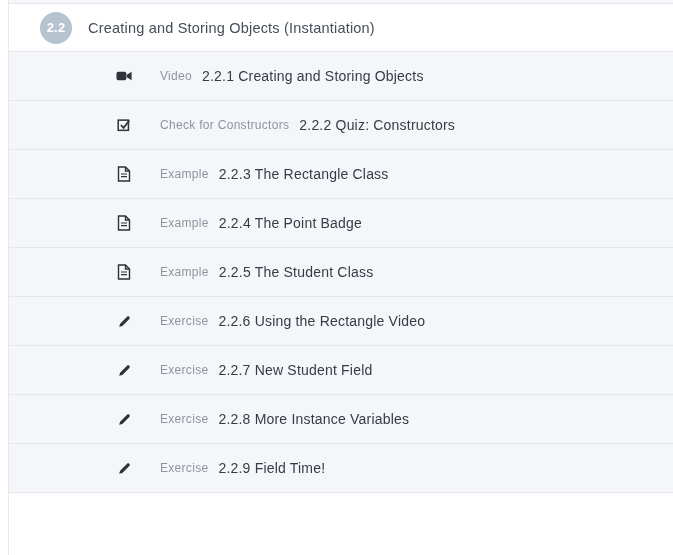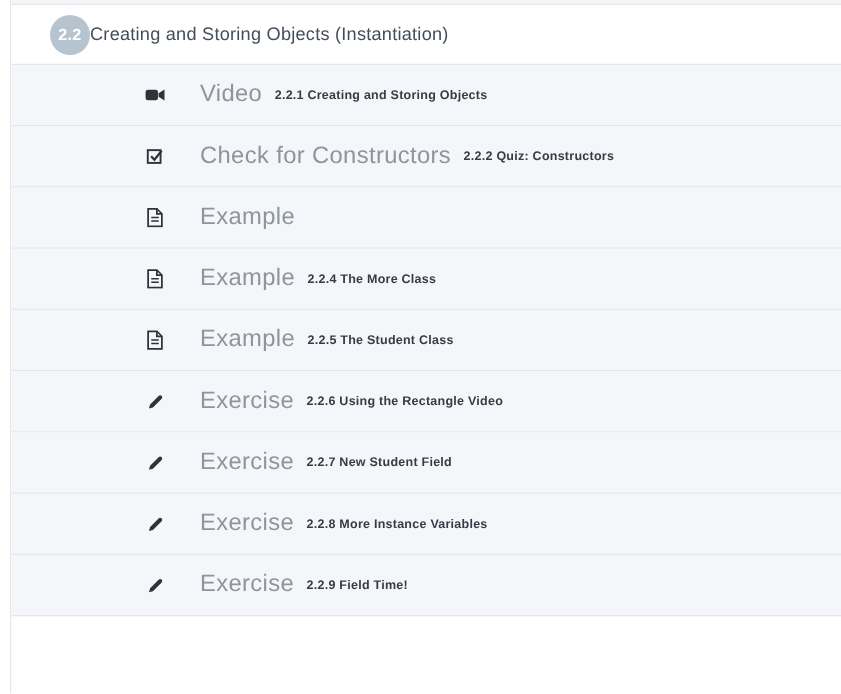--- a/index.html
+++ b/index.html
@@ -46,20 +46,21 @@
     border-radius:50%;
     background:var(--circle-bg);
     color:var(--circle-text);
     font-weight:bold;
     font-size:13px;
     display:flex;align-items:center;justify-content:center;
     letter-spacing:0.2px;
     flex:0 0 auto;
   }
   .section-title{
+    margin-left:16px;
     font-size:14.5px;
     color:var(--header-title);
     letter-spacing:0.2px;
   }
   .lesson-row{
     height:49px;
     background:var(--row-bg);
     border-bottom:1px solid var(--border);
     display:flex;
     align-items:center;
@@ -67,29 +68,29 @@
     cursor:pointer;
   }
   .item-icon{
     width:18px;height:18px;
     flex:0 0 auto;
     display:flex;align-items:center;justify-content:center;
   }
   .item-icon svg{display:block;}
   .type-label{
     margin-left:27px;
-    font-size:19px;
+    font-size:12px;
     color:var(--label-text);
     letter-spacing:0.3px;
     white-space:nowrap;
   }
   .lesson-title{
     margin-left:10px;
-    font-size:10px;
-    font-weight:700;
+    font-size:14px;
+    font-weight:400;
     color:var(--item-title);
     letter-spacing:0.2px;
     white-space:nowrap;
     text-align:right;
   }
 </style>
 </head>
 <body>
 
 <div class="page">
@@ -133,34 +134,35 @@
     <span class="item-icon">
 
       <svg width="14" height="16" viewBox="0 0 14 16" fill="none" stroke="var(--icon)">
         <path d="M1.5 1 H8.5 L12.5 5 V15 H1.5 Z" stroke-width="1.4"></path>
         <path d="M8.5 1 V5 H12.5" stroke-width="1.4"></path>
         <path d="M4 8 H10 M4 10.7 H10" stroke-width="1.2"></path>
       </svg>
 
     </span>
     <span class="type-label">Example</span>
+    <span class="lesson-title">2.2.3 The Rectangle Class</span>
   </div>
 
   <div class="lesson-row">
     <span class="item-icon">
 
       <svg width="14" height="16" viewBox="0 0 14 16" fill="none" stroke="var(--icon)">
         <path d="M1.5 1 H8.5 L12.5 5 V15 H1.5 Z" stroke-width="1.4"></path>
         <path d="M8.5 1 V5 H12.5" stroke-width="1.4"></path>
         <path d="M4 8 H10 M4 10.7 H10" stroke-width="1.2"></path>
       </svg>
 
     </span>
     <span class="type-label">Example</span>
-    <span class="lesson-title">2.2.4 The More Class</span>
+    <span class="lesson-title">2.2.4 The Point Badge</span>
   </div>
 
   <div class="lesson-row">
     <span class="item-icon">
 
       <svg width="14" height="16" viewBox="0 0 14 16" fill="none" stroke="var(--icon)">
         <path d="M1.5 1 H8.5 L12.5 5 V15 H1.5 Z" stroke-width="1.4"></path>
         <path d="M8.5 1 V5 H12.5" stroke-width="1.4"></path>
         <path d="M4 8 H10 M4 10.7 H10" stroke-width="1.2"></path>
       </svg>

